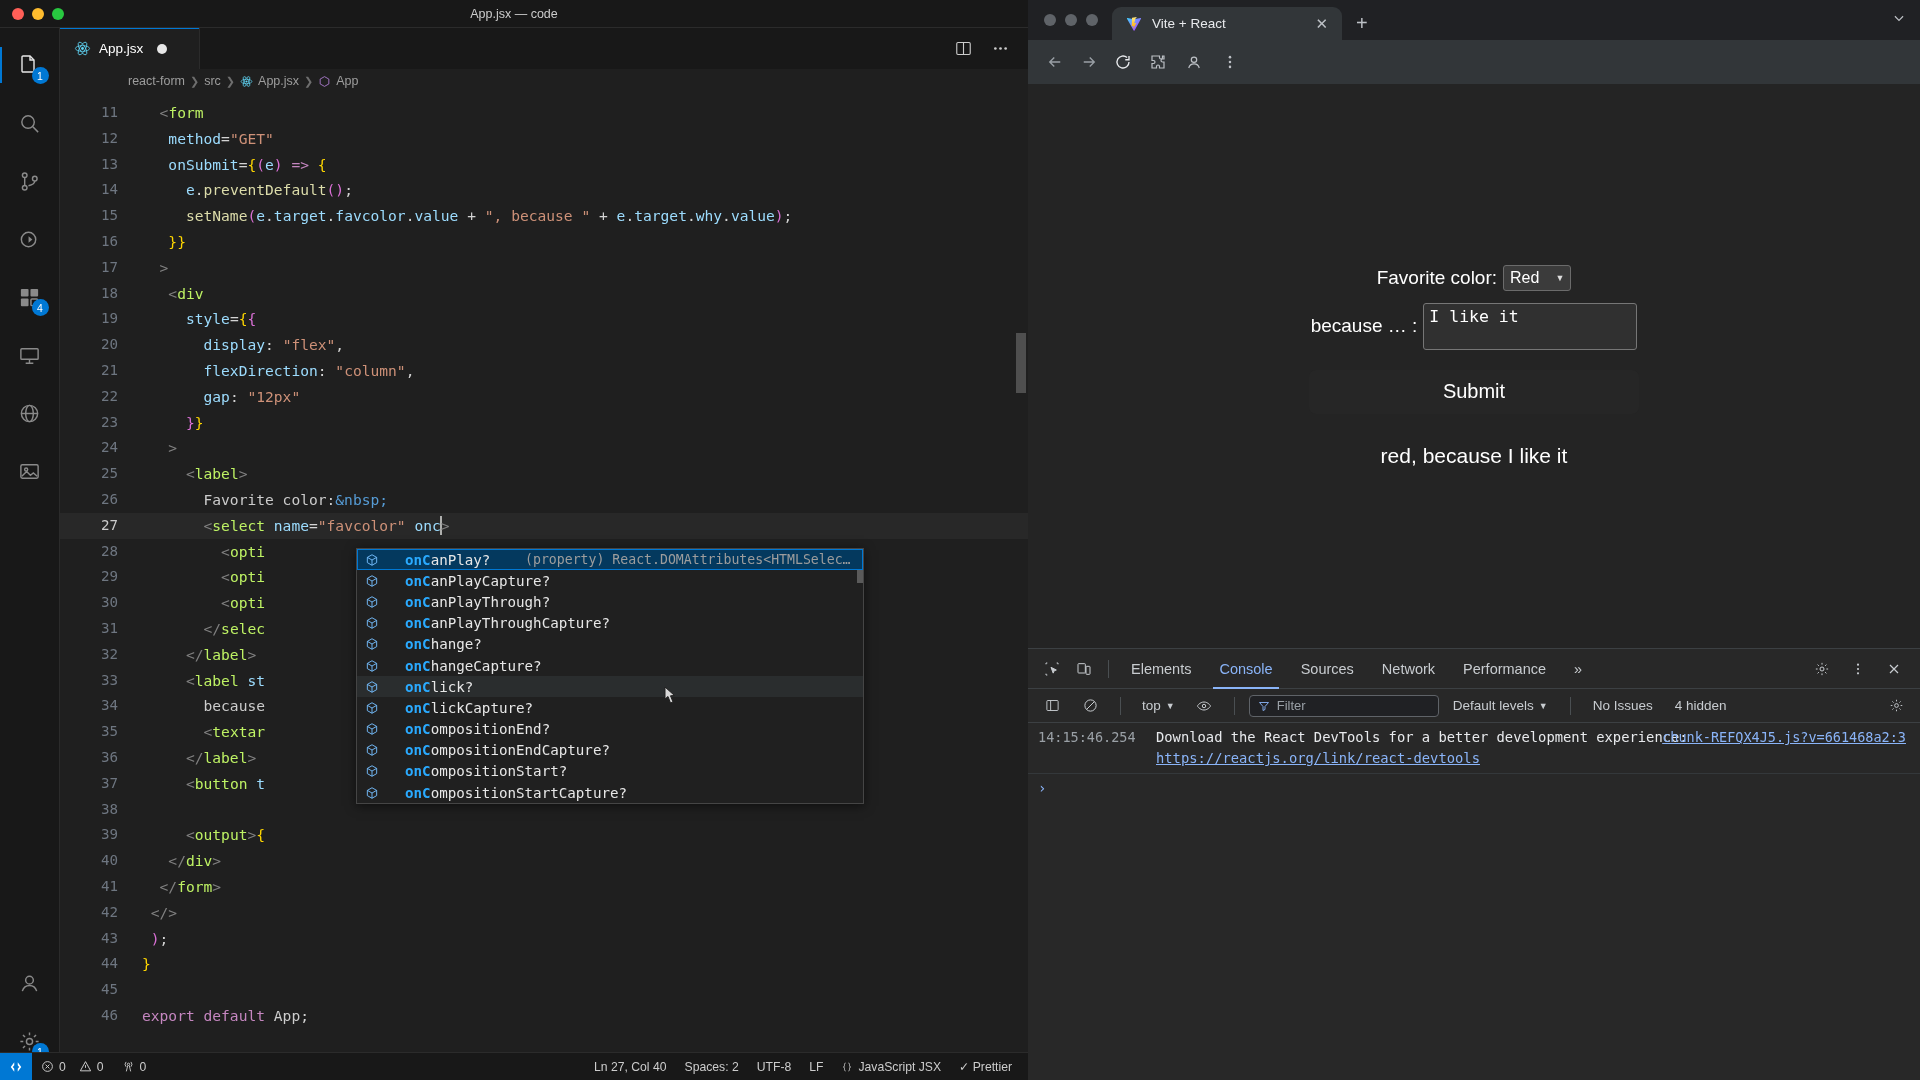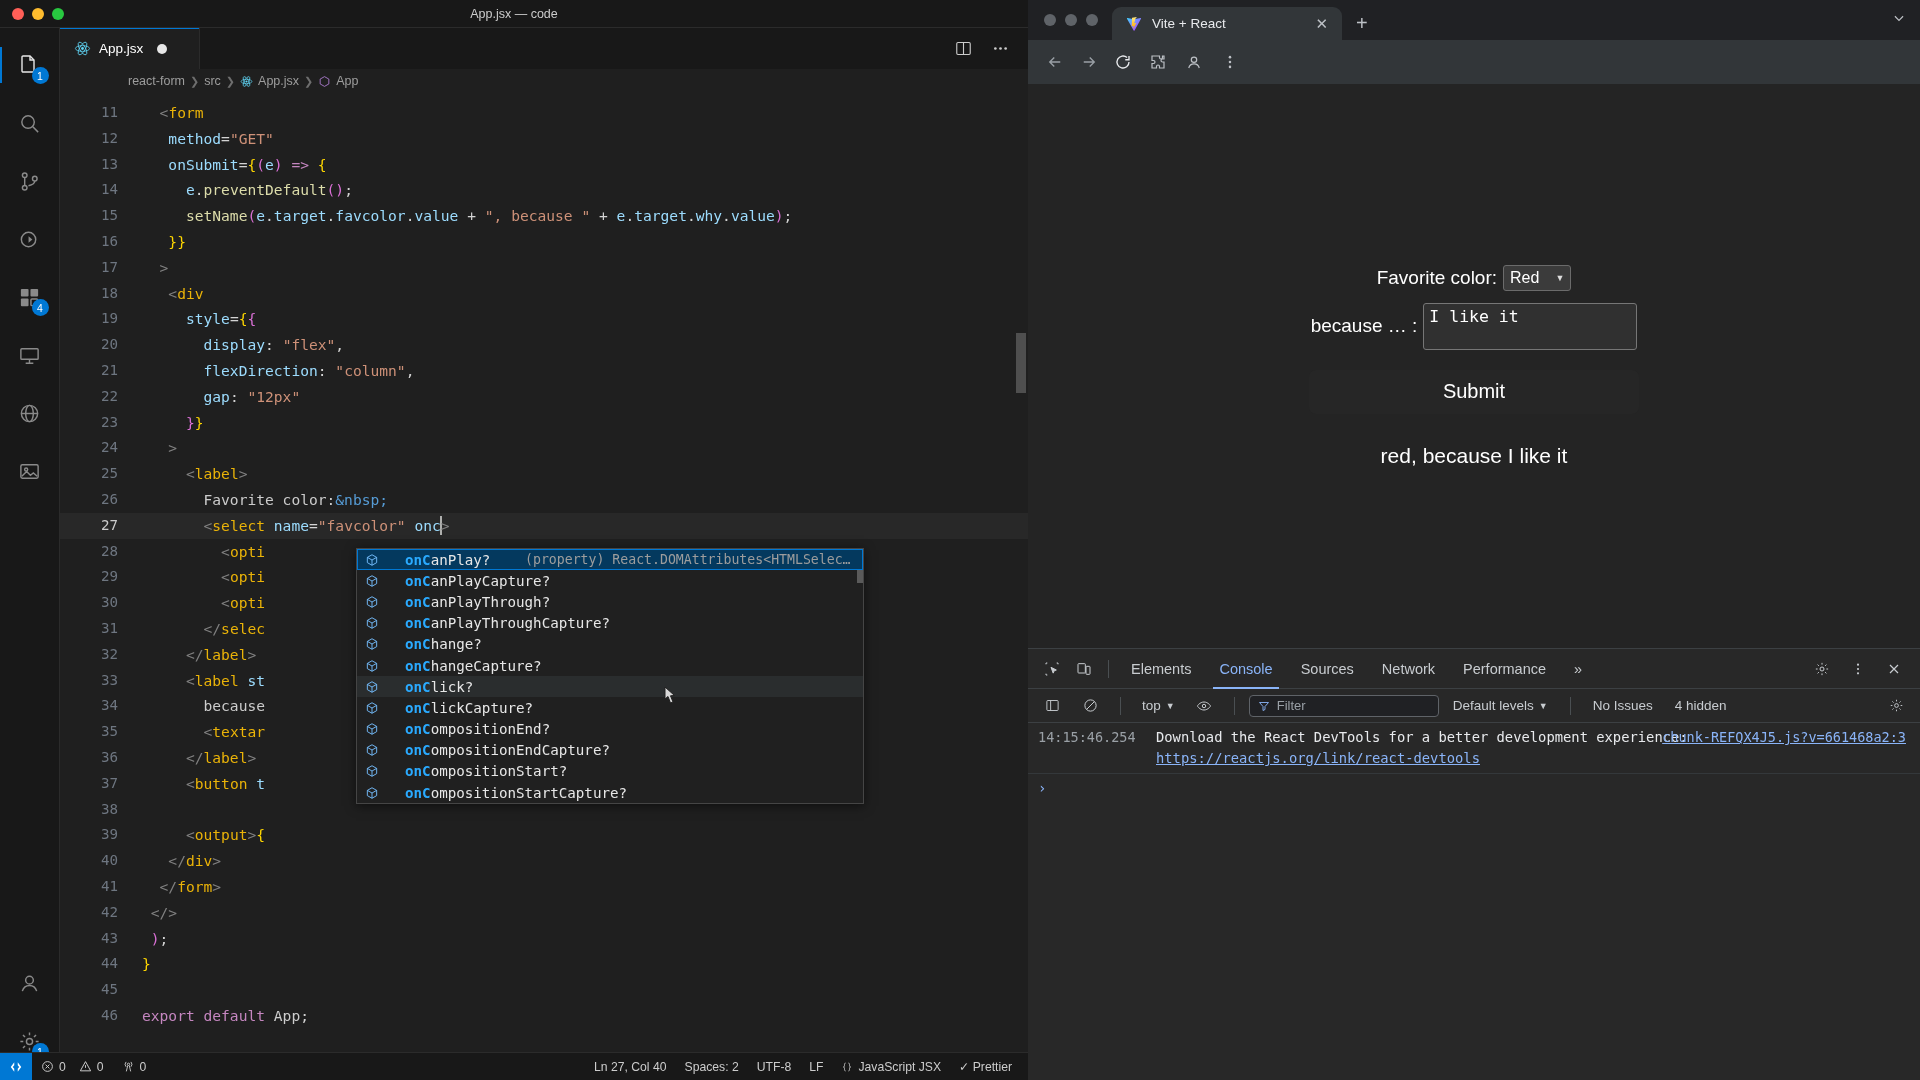--- a/index.html
+++ b/index.html
@@ -86,21 +86,21 @@
   .line { display: flex; height: 25.8px; white-space: pre; position: relative; }
   .line.current { background: #282828; }
   .ln {
     width: 82px; text-align: right; padding-right: 24px; color: #6e7681;
     flex-shrink: 0; font-size: 14.2px; user-select: none;
   }
   .line.current .ln { color: #cccccc; }
   .lc { position: relative; }
 
   
-  .t-tag   { color: #eab308; }
+  .t-tag   { color: #bef264; }
   .t-punct { color: #808080; }
   .t-attr  { color: #9cdcfe; }
   .t-str   { color: #ce9178; }
   .t-fn    { color: #dcdcaa; }
   .t-var   { color: #9cdcfe; }
   .t-prop  { color: #9cdcfe; }
   .t-kw    { color: #c586c0; }
   .t-plain { color: #cccccc; }
   .t-br1   { color: #ffd700; }
   .t-br2   { color: #da70d6; }

